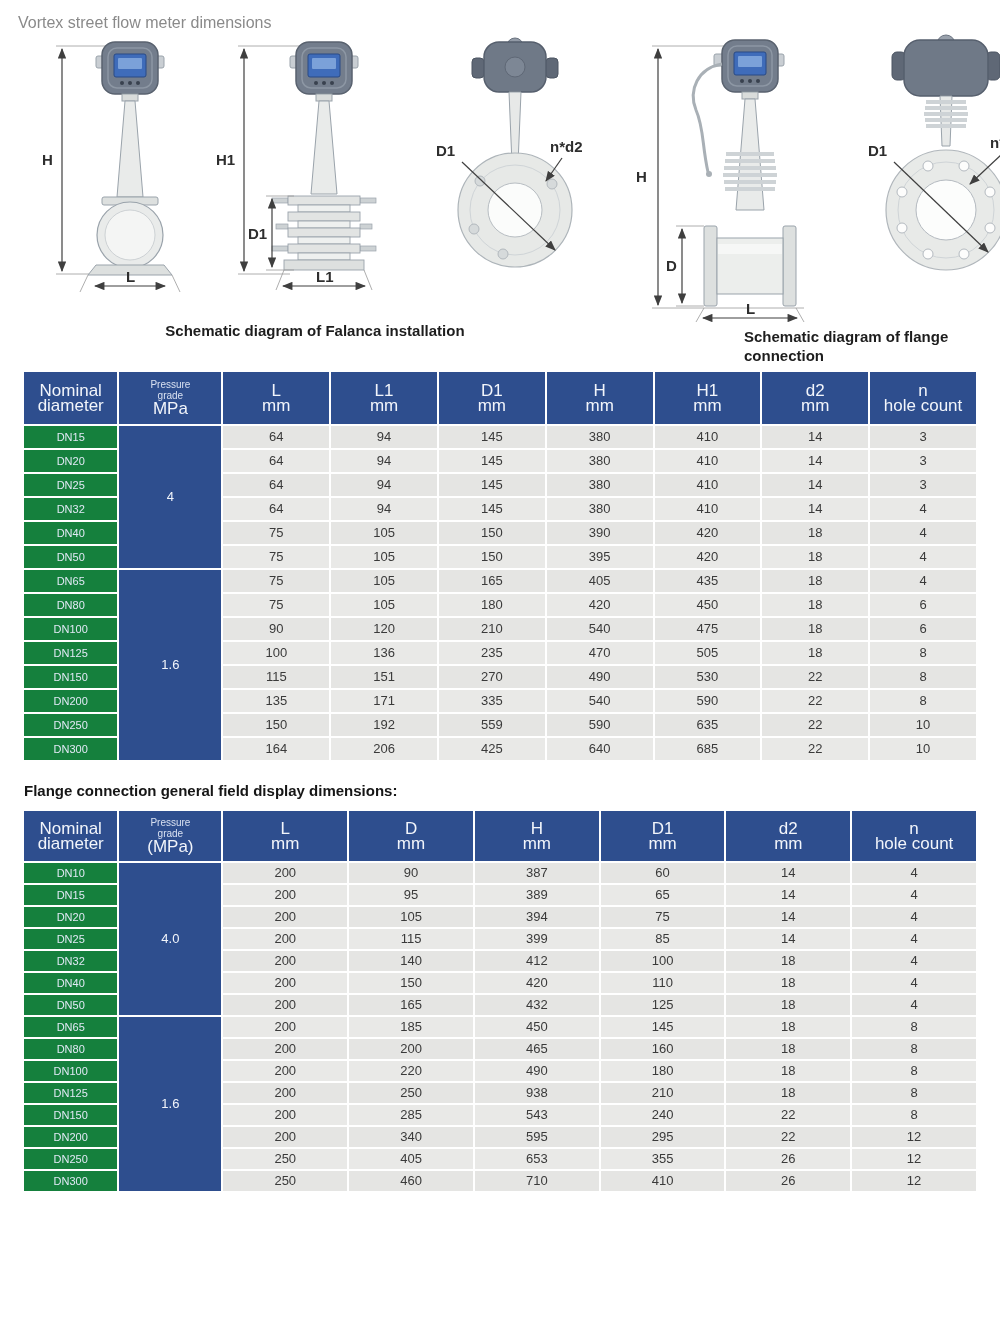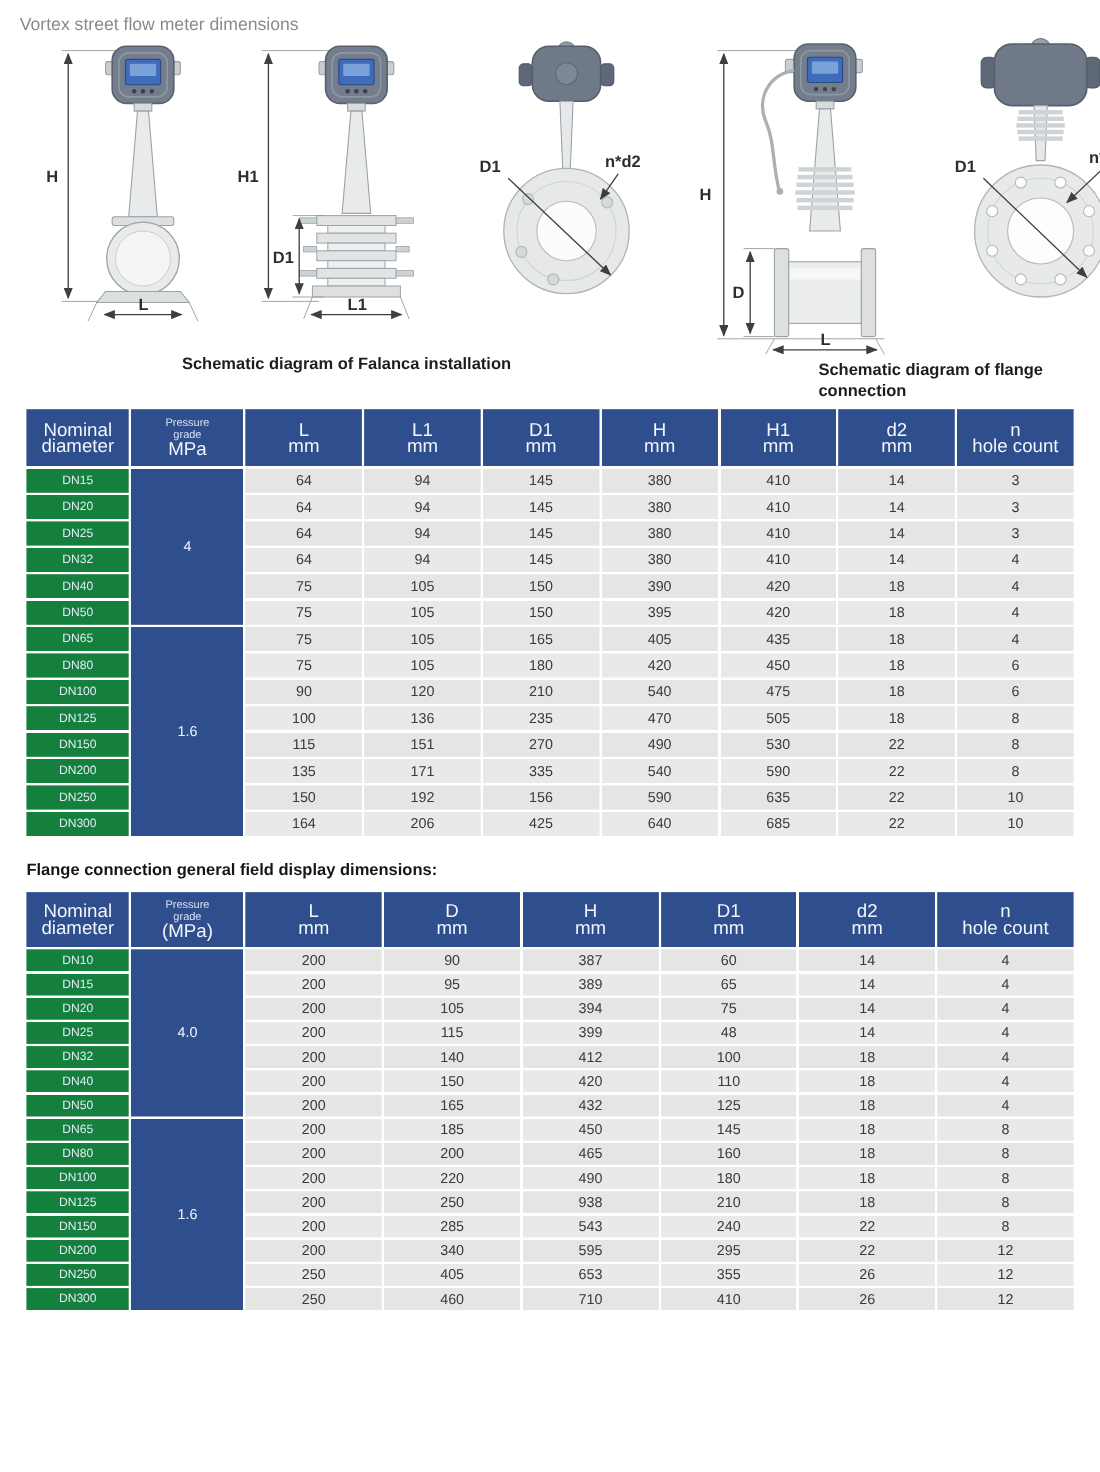--- a/index.html
+++ b/index.html
@@ -441,21 +441,21 @@
           <td class="val">335</td>
           <td class="val">540</td>
           <td class="val">590</td>
           <td class="val">22</td>
           <td class="val">8</td>
         </tr>
         <tr class="">
           <td class="dn">DN250</td>
           <td class="val">150</td>
           <td class="val">192</td>
-          <td class="val">156</td>
+          <td class="val">559</td>
           <td class="val">590</td>
           <td class="val">635</td>
           <td class="val">22</td>
           <td class="val">10</td>
         </tr>
         <tr class="alt">
           <td class="dn">DN300</td>
           <td class="val">164</td>
           <td class="val">206</td>
           <td class="val">425</td>
@@ -543,21 +543,21 @@
           <td class="val">394</td>
           <td class="val">75</td>
           <td class="val">14</td>
           <td class="val">4</td>
         </tr>
         <tr class="alt">
           <td class="dn">DN25</td>
           <td class="val">200</td>
           <td class="val">115</td>
           <td class="val">399</td>
-          <td class="val">48</td>
+          <td class="val">85</td>
           <td class="val">14</td>
           <td class="val">4</td>
         </tr>
         <tr class="">
           <td class="dn">DN32</td>
           <td class="val">200</td>
           <td class="val">140</td>
           <td class="val">412</td>
           <td class="val">100</td>
           <td class="val">18</td>

